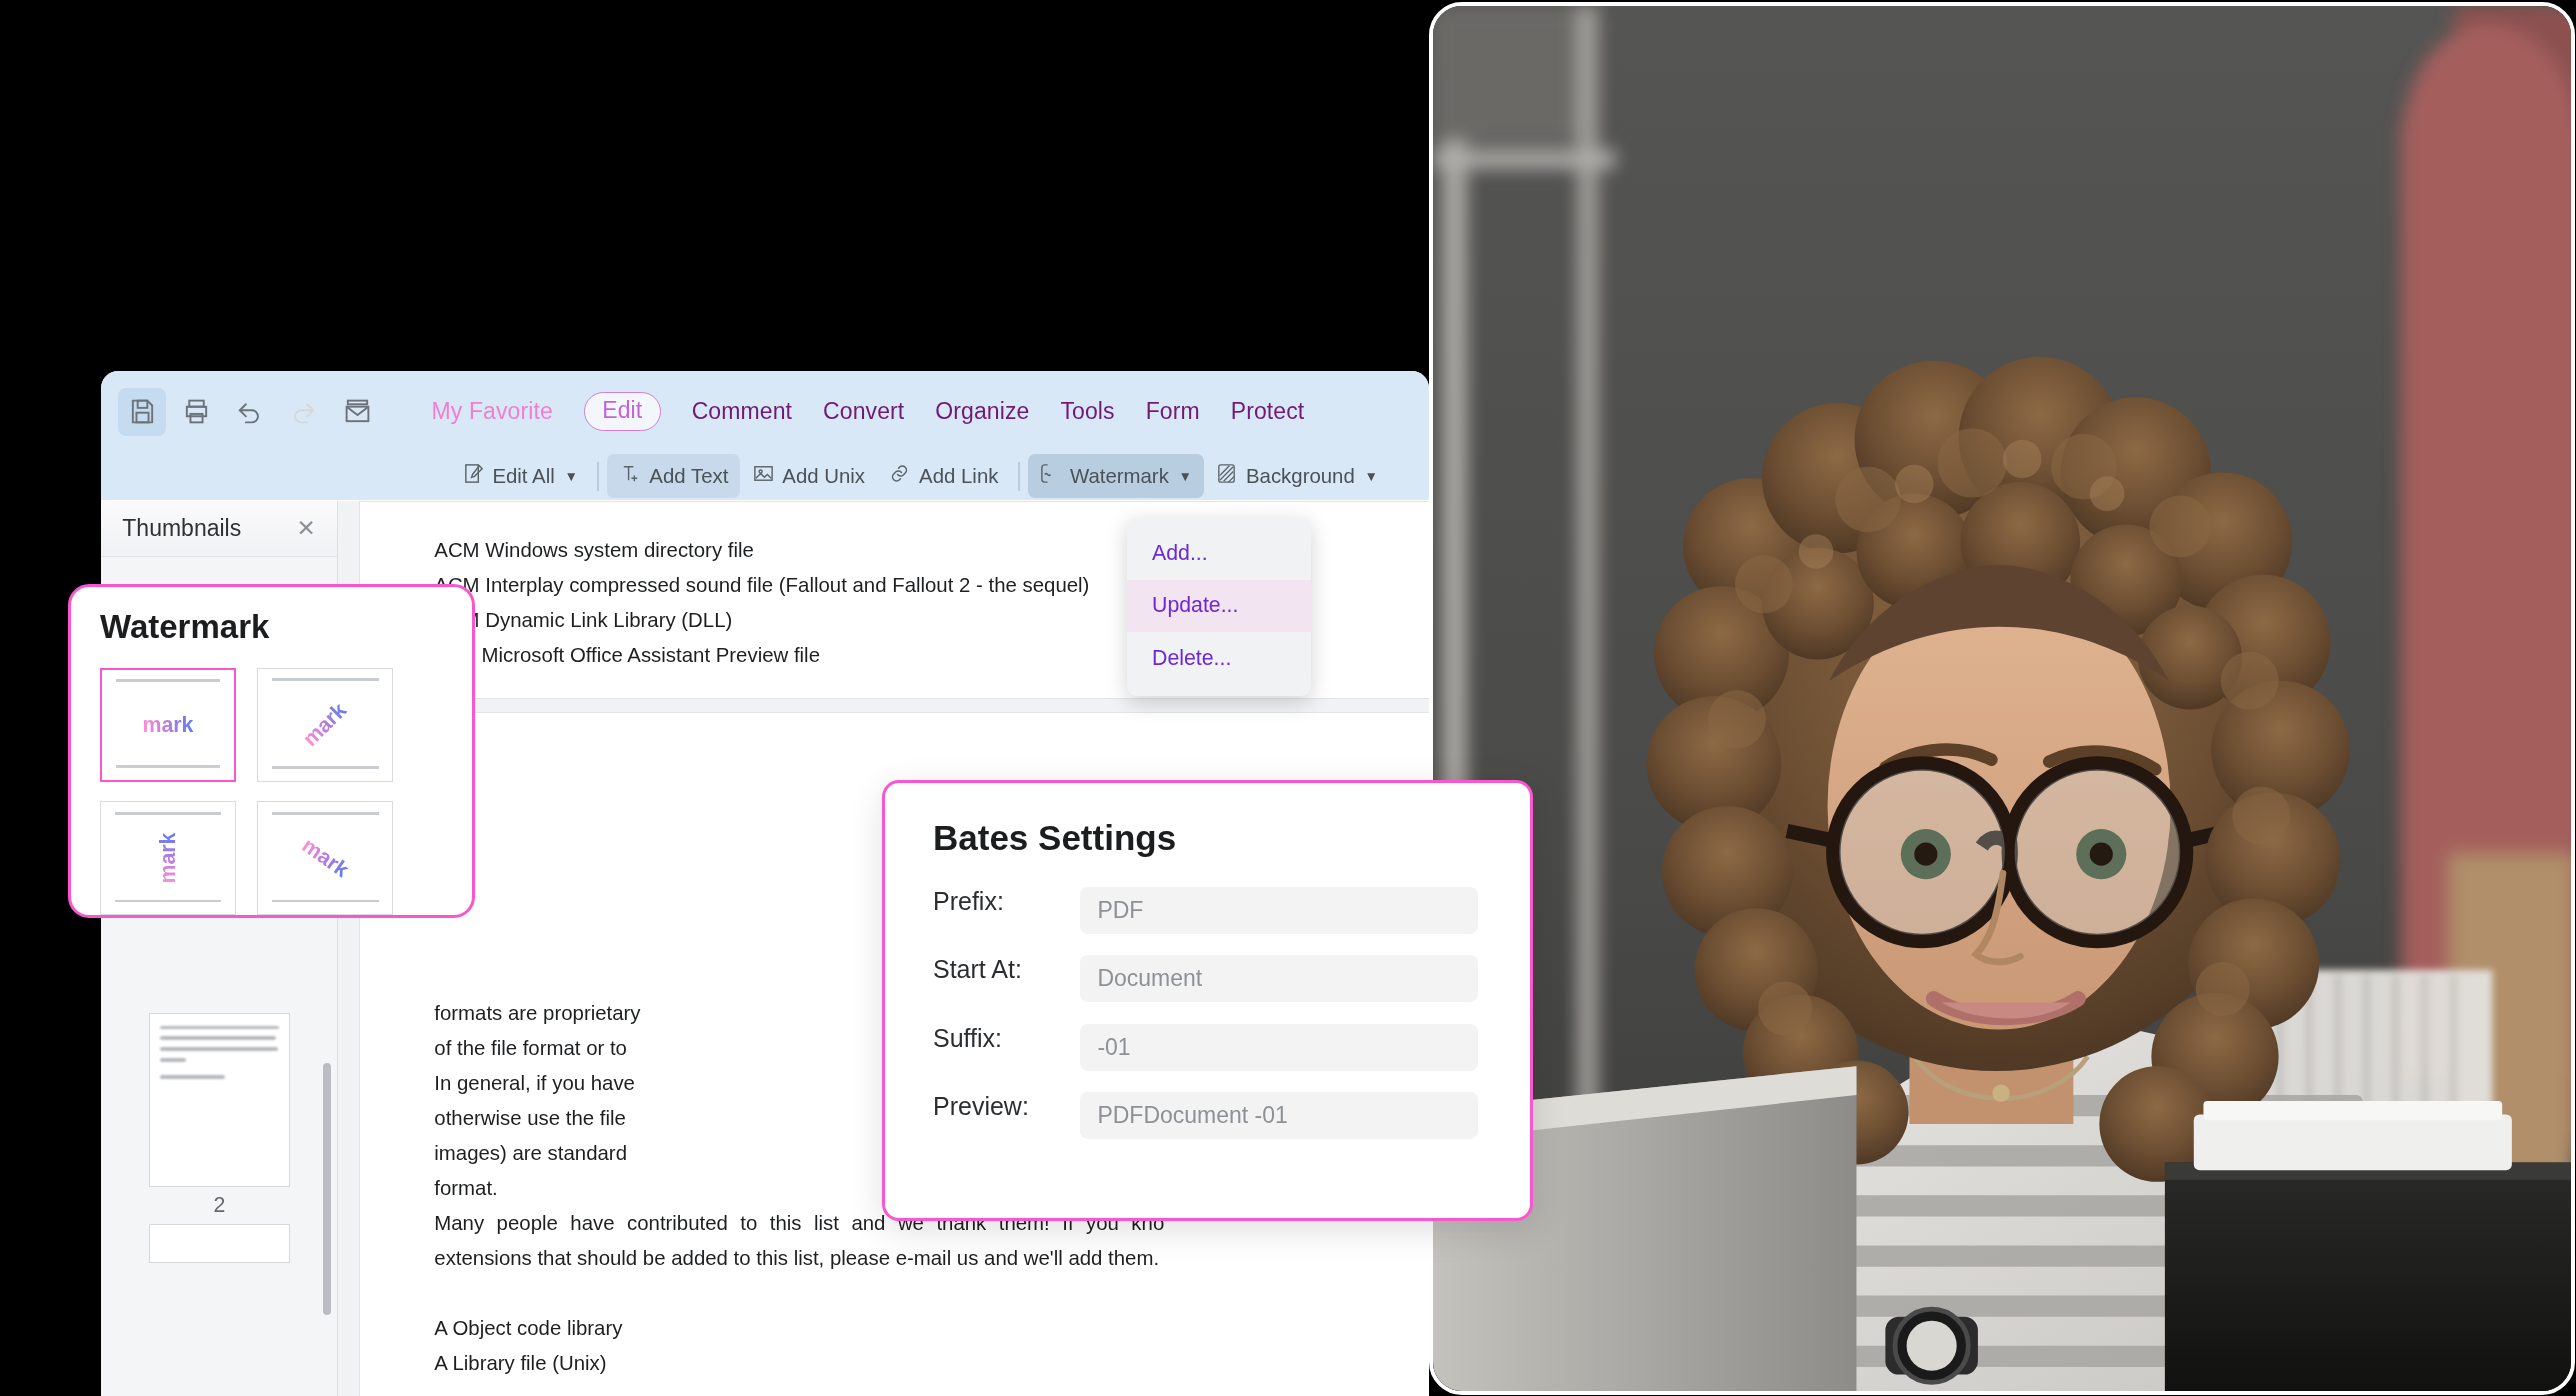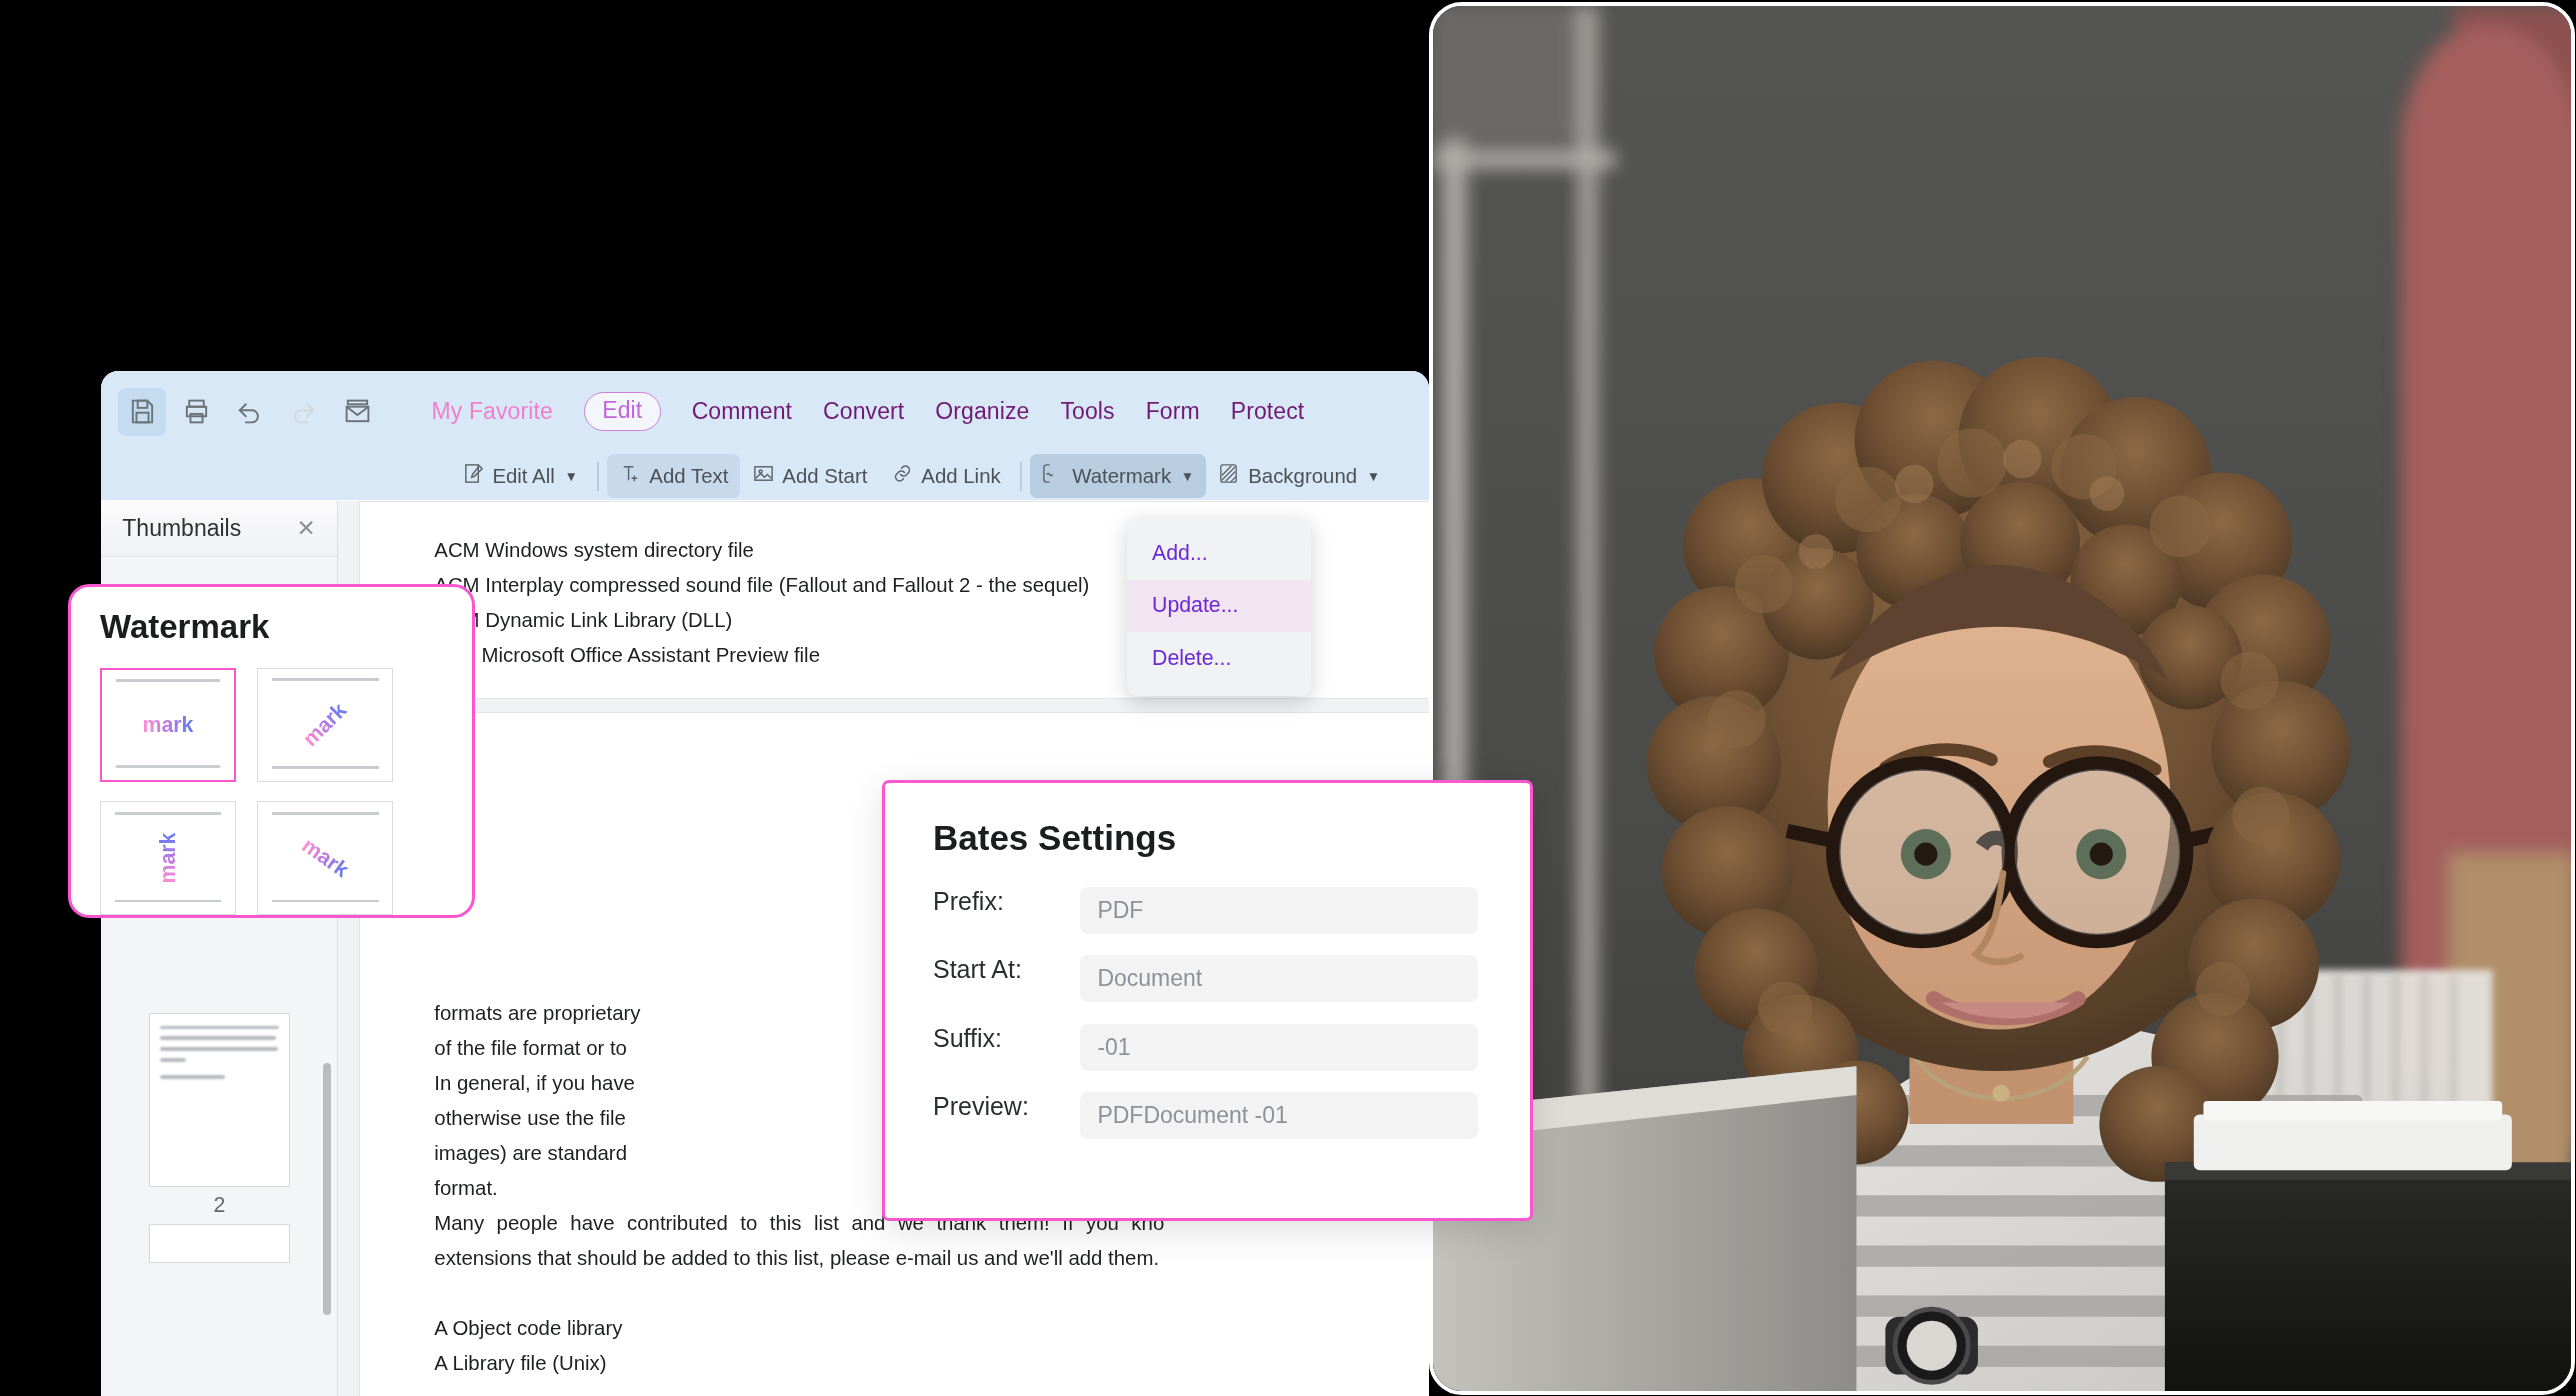--- a/index.html
+++ b/index.html
@@ -269,21 +269,21 @@
     color: transparent;
   }
 
   
   #bates {
     position: absolute;
     left: 882px; top: 780px;
     width: 651px; height: 441px;
     background: #ffffff;
     border: 3.9px solid #fa56cf;
-    border-radius: 7px;
+    border-radius: 17px;
     z-index: 70;
     padding: 35px 52px 0 48px;
     box-shadow: 0 9.7px 35px rgba(0,0,0,0.12);
   }
   .bates-title {
     font-size: 35px;
     color: #1b1d1f;
     font-weight: bold;
     margin-bottom: 29px;
   }
@@ -406,21 +406,21 @@
       </div>
 
       <div class="rb">
         <span>
           <svg width="23" height="23" viewBox="0 0 24 24" fill="none" stroke="#5b6469" stroke-width="1.5">
             <rect x="3" y="5" width="18" height="14"></rect>
               <circle cx="9" cy="10" r="1.6"></circle>
               <path d="M4 17l5-5 4 4 3-3 4 4"></path>
           </svg>
         </span>
-        <span>Add Start</span>
+        <span>Add Unix</span>
       </div>
 
       <div class="rb">
         <span>
           <svg width="23" height="23" viewBox="0 0 24 24" fill="none" stroke="#5b6469" stroke-width="1.6" stroke-linecap="round">
             <path d="M10 13a4 4 0 0 0 6 .5l2-2a4 4 0 1 0-6-6l-1 1"></path>
             <path d="M14 11a4 4 0 0 0-6-.5l-2 2a4 4 0 1 0 6 6l1-1"></path>
           </svg>
         </span>
         <span>Add Link</span>

